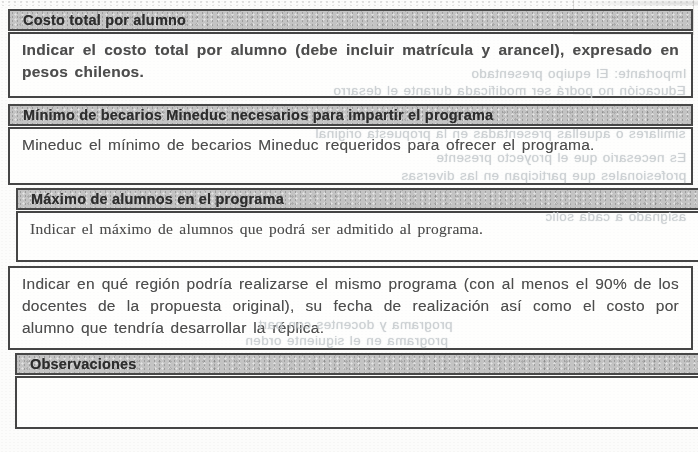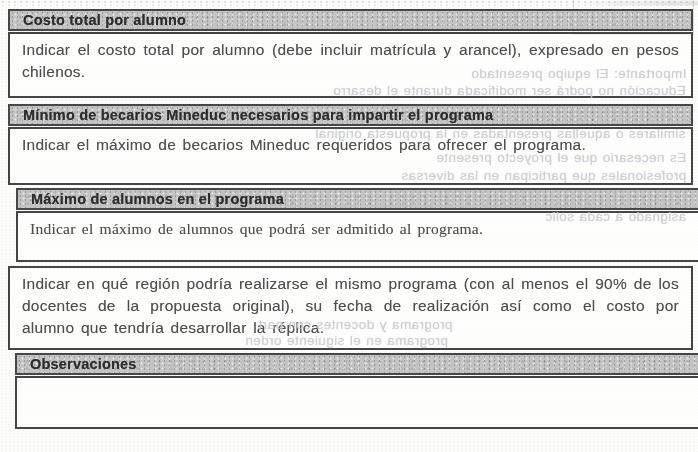--- a/index.html
+++ b/index.html
@@ -44,21 +44,21 @@
   .box p{
     margin:0;
     font-size:15.5px;
     line-height:22px;
     letter-spacing:.25px;
     word-spacing:2px;
     color:#4d4d4d;
     text-align:justify;
     text-shadow:0 0 .5px rgba(77,77,77,.4);
   }
-  .h-b1{height:66px;}
+  .h-b1{height:66px;font-weight:bold;}
   .h-b2{height:58px;}
   .h-b3{height:51px;font-family:Liberation Serif, serif;}
   .h-b4{height:84px;}
   .h-b5{height:53px;}
   .m-s2{margin-top:6px;border-radius:18px;}
   .m-s3{margin-top:3px;padding-left:8px;}
   .m-s4{margin-top:4px;}
   .m-s5{margin-top:3px;padding-left:7px;}
   
   .ghost-layer{position:absolute;inset:0;pointer-events:none;z-index:3;}
@@ -104,21 +104,21 @@
     <div class="box h-b1">
       <p>Indicar el costo total por alumno (debe incluir matrícula y arancel), expresado en pesos chilenos.</p>
     </div>
   </div>
 
   <div class="section m-s2">
     <div class="bar">
       <span>Mínimo de becarios Mineduc necesarios para impartir el programa</span>
     </div>
     <div class="box h-b2">
-      <p>Indicar el máximo de becarios Mineduc requeridos para ofrecer el programa.</p>
+      <p>Mineduc el mínimo de becarios Mineduc requeridos para ofrecer el programa.</p>
     </div>
   </div>
 
   <div class="section m-s3">
     <div class="bar">
       <span>Máximo de alumnos en el programa</span>
     </div>
     <div class="box h-b3">
       <p>Indicar el máximo de alumnos que podrá ser admitido al programa.</p>
     </div>

